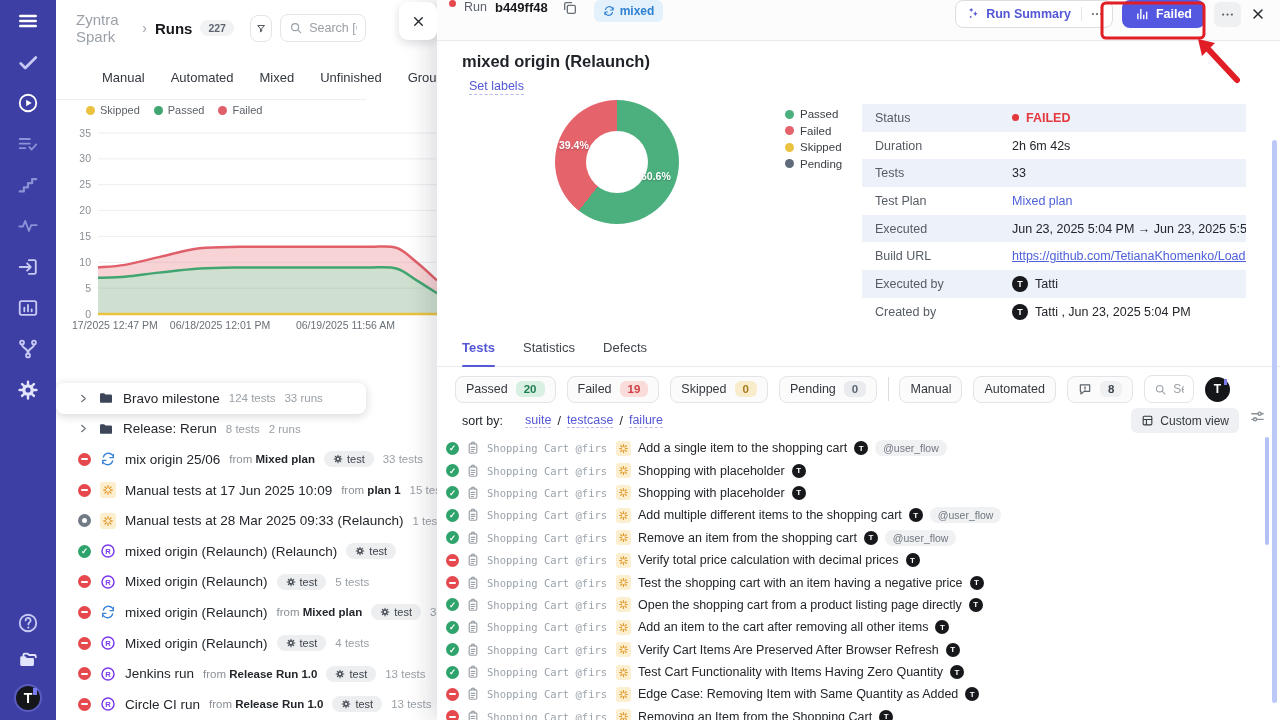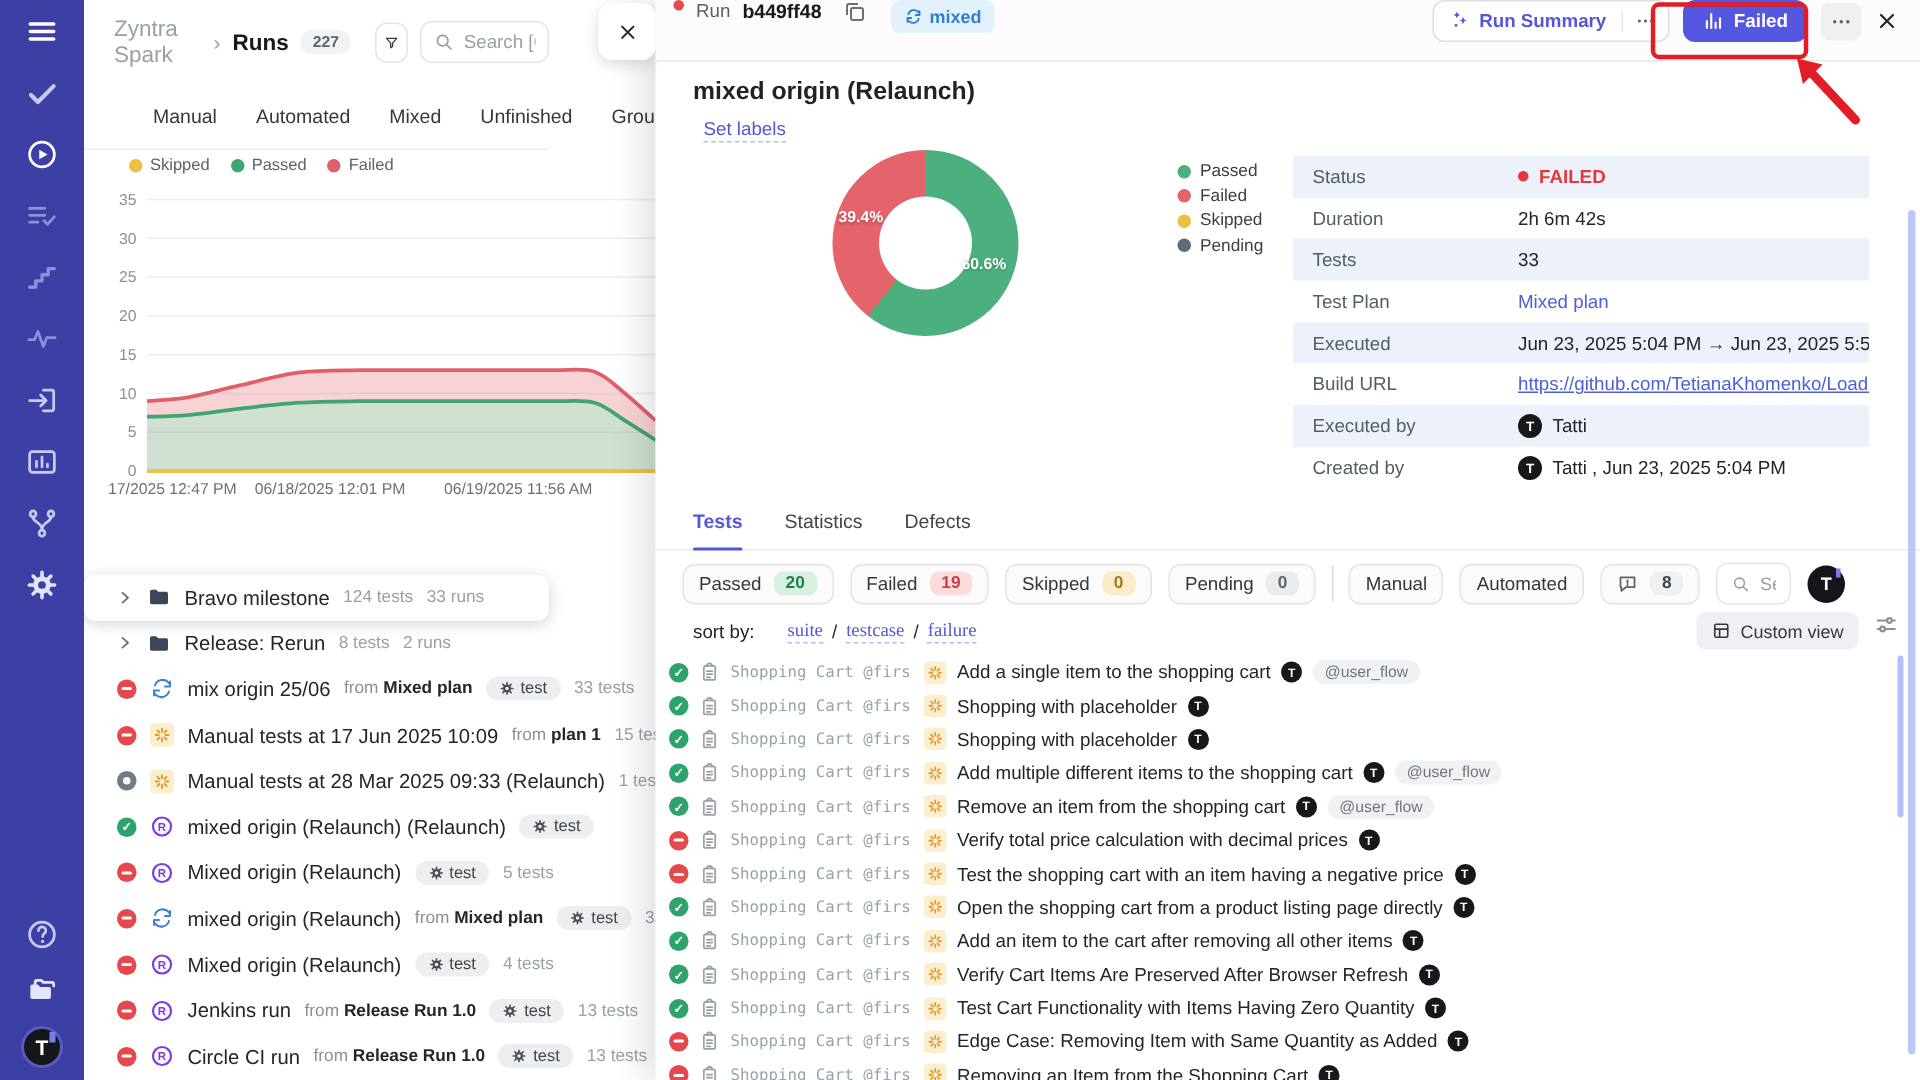--- a/index.html
+++ b/index.html
@@ -152,21 +152,21 @@
   .f-search .ic { width:13px; height:13px; flex:none; }
   .f-search input { border:none; outline:none; width:100%; font-size:12px; background:transparent;
     font-family:"Liberation Sans", sans-serif; color:#33383f; }
   .f-search input::placeholder { color:#9aa0a6; }
   .f-avatar { width:25px; height:25px; border-radius:50%; background:#15161a; color:#fff; font-size:12px; font-weight:700;
     display:flex; align-items:center; justify-content:center; flex:none; position:relative; }
   .f-avatar i { position:absolute; right:3px; top:2px; width:3px; height:6px; background:#7b7bf0; font-style:normal; }
 
   .sort-row { position:absolute; left:25px; top:408px; right:14px; height:25px; display:flex; align-items:center; font-size:12.5px; }
   .sort-label { color:#22262a; margin-right:22px; }
-  .sort-link { color:#5457d6; border-bottom:1px dashed #b9baee; cursor:pointer;font-family:Liberation Serif, serif; }
+  .sort-link { color:#5457d6; border-bottom:1px dashed #b9baee; cursor:pointer; }
   .sort-sep { color:#22262a; margin:0 6px; }
   .sort-right { margin-left:auto; display:flex; align-items:flex-start; gap:10px; }
   .custom-view-btn { display:inline-flex; align-items:center; gap:6px; height:25px; padding:0 10px; border:none;
     border-radius:6px; background:#eef0f3; font-size:12px; color:#33383f; cursor:pointer; }
   .custom-view-btn .ic { width:13px; height:13px; }
   .sliders-btn { width:17px; height:17px; color:#8a9096; border:none; background:none; padding:0; cursor:pointer; }
 
   .tests-list { position:absolute; left:0; top:437px; right:0; bottom:0; overflow:hidden; }
   .t-row { height:22.4px; display:flex; align-items:center; gap:7px; padding-left:9px; cursor:pointer; }
   .t-row .st { flex:none; }

